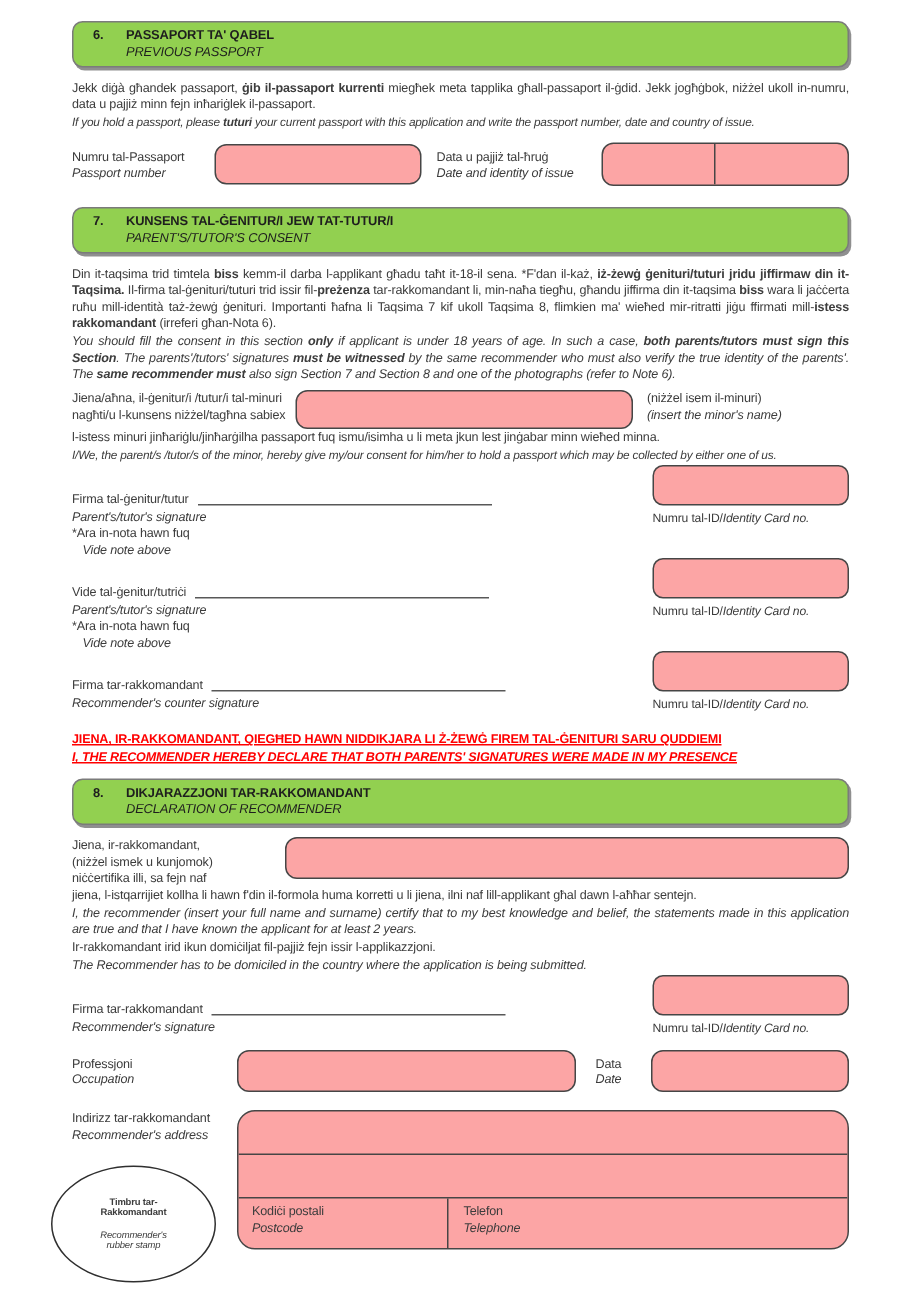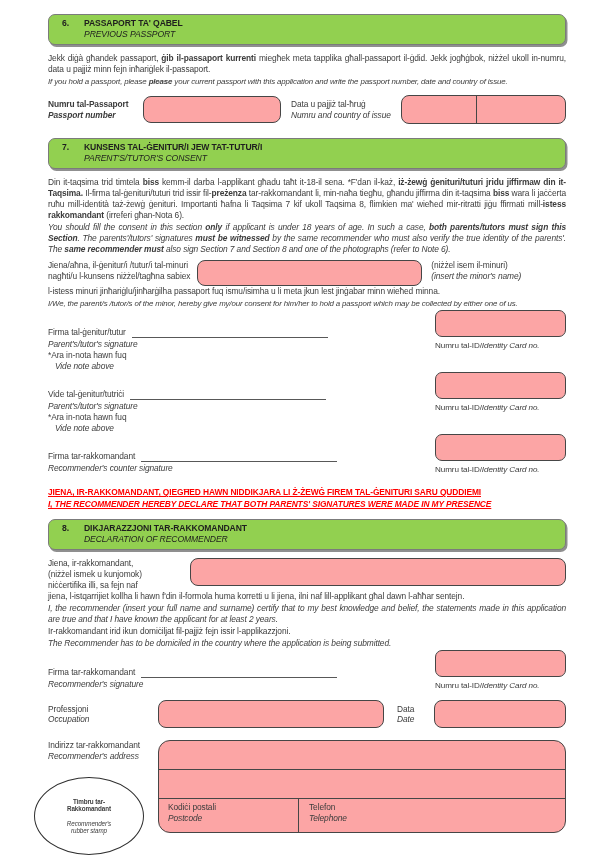--- a/index.html
+++ b/index.html
@@ -29,36 +29,36 @@
   .t-en{font-weight:400;font-style:italic;font-size:8.6px;line-height:11px;}
   
   .para{margin:0 0 1px 0;text-align:justify;}
   .para.nw{text-align:left;}
   .small-en{font-size:7.9px;letter-spacing:-0.15px;}
   
   .box{border:1.2px solid var(--border);border-radius:8px;background:#fca5a5;box-sizing:border-box;}
   .lbl-pair{line-height:10.5px;}
   
   .s6-fields{display:flex;align-items:center;margin-top:8px;margin-bottom:14px;}
-  .w-pass{width:95px;font-weight:bold;}
+  .w-pass{width:95px;}
   .passport-box{width:138px;height:27px;}
   .w-date{width:100px;margin-left:10px;}
   .date-box{flex:1;height:29px;margin-left:10px;display:flex;overflow:hidden;}
   .date-cell{width:74px;border-right:1.2px solid var(--border);}
   .date-cell2{flex:1;}
   
   .consent-row{display:flex;align-items:flex-start;margin-top:5px;}
   .consent-lead{white-space:nowrap;margin-right:7px;}
   .minor-box{width:225px;height:26px;flex:none;}
   .consent-note{flex:1;padding-left:9px;min-width:0;}
   .consent-note .ta-r{text-align:left;}
   
   .sig-group{display:flex;align-items:flex-start;}
   .sig-left{flex:1;padding-top:17px;}
-  .sig-row{display:flex;align-items:flex-end;}
+  .sig-row{display:flex;}
   .sig-label{white-space:nowrap;}
   .sig-line{width:196px;border-bottom:1px solid #585858;height:9px;margin-left:6px;}
   .sig-sub{margin-top:1px;}
   .sig-note{margin-top:0;}
   .sig-note-en{padding-left:7px;}
   .sig-right{width:131px;}
   .id-box{height:27px;border-radius:7px;}
   .id-label{font-size:8.1px;margin-top:3px;white-space:nowrap;}
   
   .red-decl{margin-top:11px;color:var(--red);font-weight:700;line-height:12px;}
@@ -98,31 +98,31 @@
 
   <div class="sec-header">
     <span class="sec-num">6.</span>
     <span class="sec-titles">
       <div class="t-mt">PASSAPORT TA' QABEL</div>
       <div class="t-en">PREVIOUS PASSPORT</div>
     </span>
   </div>
 
   <p class="para"><span>Jekk diġà għandek passaport, </span><span class="b">ġib il-passaport kurrenti</span><span> miegħek meta tapplika għall-passaport il-ġdid. Jekk jogħġbok, niżżel ukoll in-numru, data u pajjiż minn fejn inħariġlek il-passaport.</span></p>
-  <p class="para nw small-en"><span class="i">If you hold a passport, please </span><span class="b i">please</span><span class="i"> your current passport with this application and write the passport number, date and country of issue.</span></p>
+  <p class="para nw small-en"><span class="i">If you hold a passport, please </span><span class="b i">tuturi</span><span class="i"> your current passport with this application and write the passport number, date and country of issue.</span></p>
 
   <div class="s6-fields">
     <div class="lbl-pair w-pass">
       <div>Numru tal-Passaport</div>
       <div class="it">Passport number</div>
     </div>
     <div class="box passport-box"></div>
     <div class="lbl-pair w-date">
       <div>Data u pajjiż tal-ħruġ</div>
-      <div class="it">Numru and country of issue</div>
+      <div class="it">Date and identity of issue</div>
     </div>
     <div class="box date-box">
       <div class="date-cell"></div>
       <div class="date-cell2"></div>
     </div>
   </div>
 
   <div class="sec-header">
     <span class="sec-num">7.</span>
     <span class="sec-titles">

